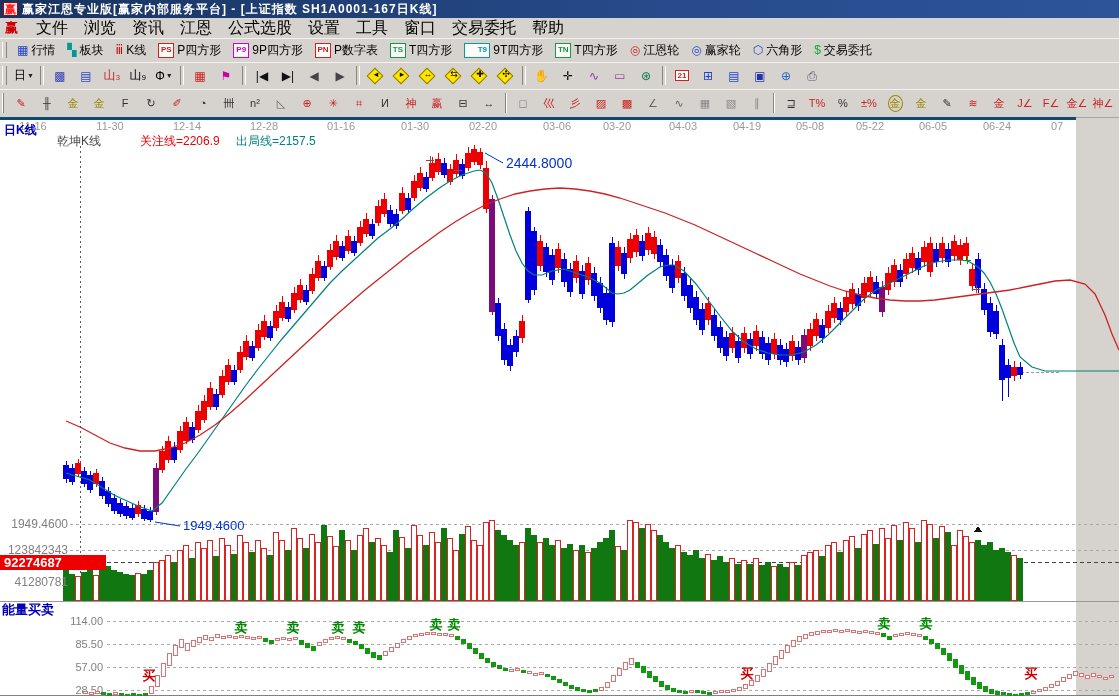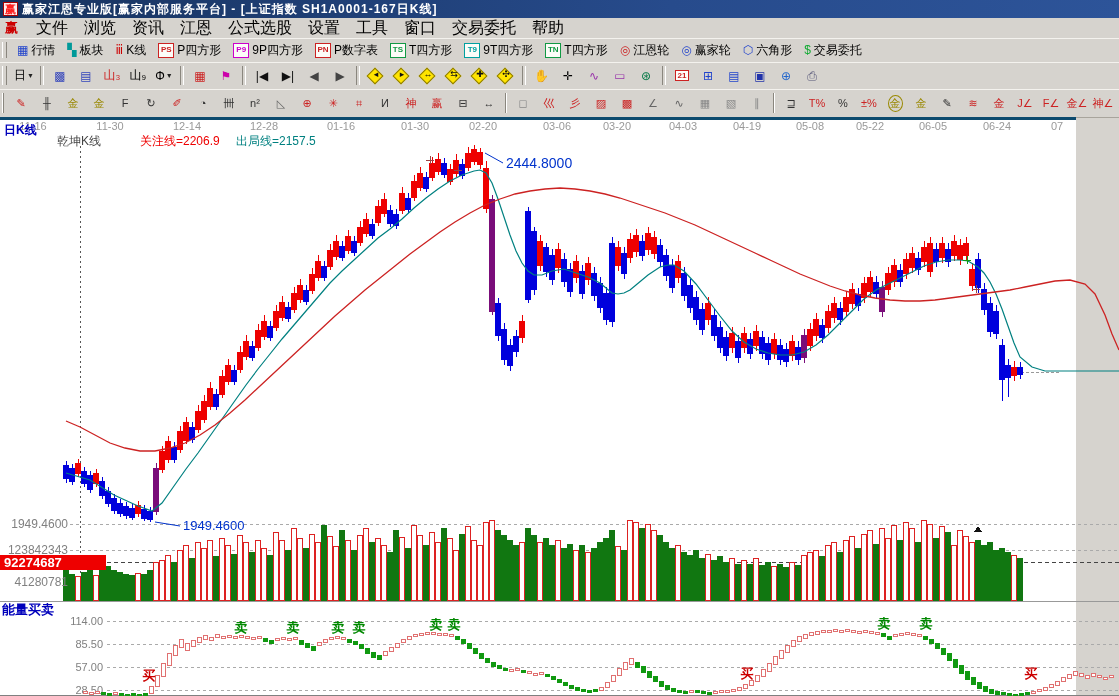--- a/index.html
+++ b/index.html
@@ -85,21 +85,21 @@
       </div>
       <div class="tbtn">
         <span class="ibox" style="border-color: rgb(204, 34, 34); color: rgb(204, 34, 34);">PN</span>
         <span>P数字表</span>
       </div>
       <div class="tbtn">
         <span class="ibox" style="border-color: rgb(17, 153, 68); color: rgb(17, 153, 68);">TS</span>
         <span>T四方形</span>
       </div>
       <div class="tbtn">
-        <span class="ibox" style="border-color: rgb(0, 160, 160); color: rgb(0, 160, 160);">T9</span>
+        <span class="ibox" style="border-color: rgb(0, 160, 160); color: rgb(0, 160, 160); padding-left: 10px;">T9</span>
         <span>9T四方形</span>
       </div>
       <div class="tbtn">
         <span class="ibox" style="border-color: rgb(17, 153, 68); color: rgb(17, 153, 68);">TN</span>
         <span>T四方形</span>
       </div>
       <div class="tbtn">
         <span class="iglyph" style="color: rgb(204, 34, 34);">◎</span>
         <span>江恩轮</span>
       </div>

